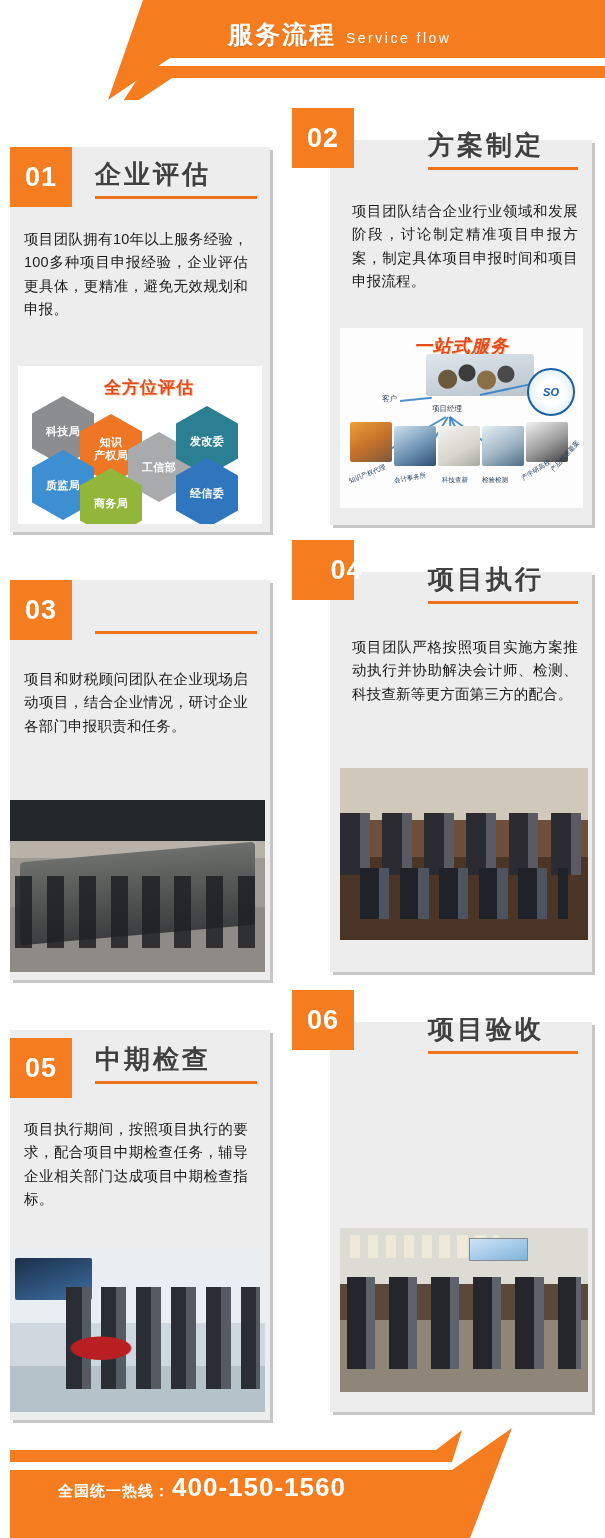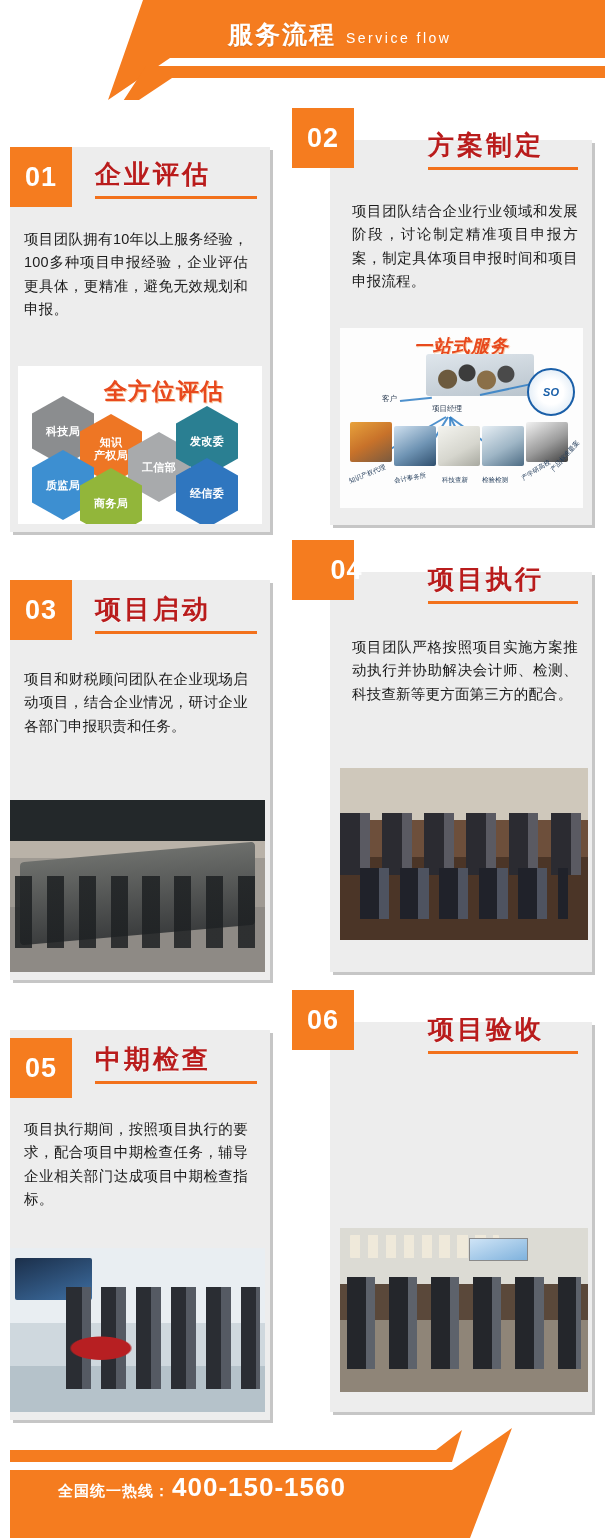--- a/index.html
+++ b/index.html
@@ -39,21 +39,21 @@
     width:62px; height:60px;
     background:#F57C1F;
     color:#fff;
     font-size:27px; font-weight:bold;
     display:flex; align-items:center; justify-content:center;
     letter-spacing:1px;
     z-index:4;
   }
   .card-title{
     position:absolute;
-    color:#b91c1c;
+    color:#404040;
     font-size:26px; font-weight:bold;
     letter-spacing:3px;
     text-shadow:0 1px 0 rgba(255,255,255,.6);
     white-space:nowrap;
   }
   .title-rule{
     position:absolute;
     height:3px; background:#F2711C;
   }
   .card-body{
@@ -61,21 +61,21 @@
     color:#1b1b1b;
     font-size:14.5px;
     line-height:1.62;
     letter-spacing:.2px;
     text-align:justify;
   }
 
   
   .hexwrap{ position:absolute; background:#fff; overflow:hidden; }
   .hexwrap .hx-title{
-    position:absolute; font-size:23px; font-weight:bold; color:#E8491D;
+    position:absolute; font-size:17px; font-weight:bold; color:#E8491D;
     letter-spacing:1px; text-shadow:1px 1px 0 #f7c9a5;
     white-space:nowrap;
   }
   .hex{
     position:absolute; width:62px; height:70px;
     clip-path:polygon(50% 0%,100% 25%,100% 75%,50% 100%,0% 75%,0% 25%);
     display:flex; align-items:center; justify-content:center;
     color:#fff; font-size:11px; font-weight:bold; text-align:center;
     line-height:1.15; letter-spacing:.3px;
   }
@@ -272,21 +272,20 @@
     <div class="os-foot" style="left:8px;  top:142px; transform:rotate(-22deg);">知识产权代理</div>
     <div class="os-foot" style="left:54px; top:146px; transform:rotate(-10deg);">会计事务所</div>
     <div class="os-foot" style="left:102px;top:148px;">科技查新</div>
     <div class="os-foot" style="left:142px;top:148px;">检验检测</div>
     <div class="os-foot" style="left:180px;top:138px; transform:rotate(-32deg);">产学研高校</div>
     <div class="os-foot" style="left:206px;top:124px; transform:rotate(-48deg);">产品标准量案</div>
   </div>
 
   <div class="card" style="left:10px; top:580px; width:260px; height:400px;"></div>
   <div class="badge" style="left:10px; top:580px;">03</div>
-  <div class="card-title" style="left:95px; top:592px;">项目启动</div>
   <div class="title-rule" style="left:95px; top:631px; width:162px;"></div>
   <div class="card-body" style="left:24px; top:668px; width:224px;">项目和财税顾问团队在企业现场启动项目，结合企业情况，研讨企业各部门申报职责和任务。</div>
   <div class="photo" style="left:10px; top:800px; width:255px; height:172px;">
     <div class="ph-inner ph-conf"></div>
   </div>
 
   <div class="card" style="left:330px; top:572px; width:262px; height:400px;"></div>
   <div class="badge" style="left:292px; top:540px;padding-left:47px;">04</div>
   <div class="card-title" style="left:428px; top:562px;">项目执行</div>
   <div class="title-rule" style="left:428px; top:601px; width:150px;"></div>

